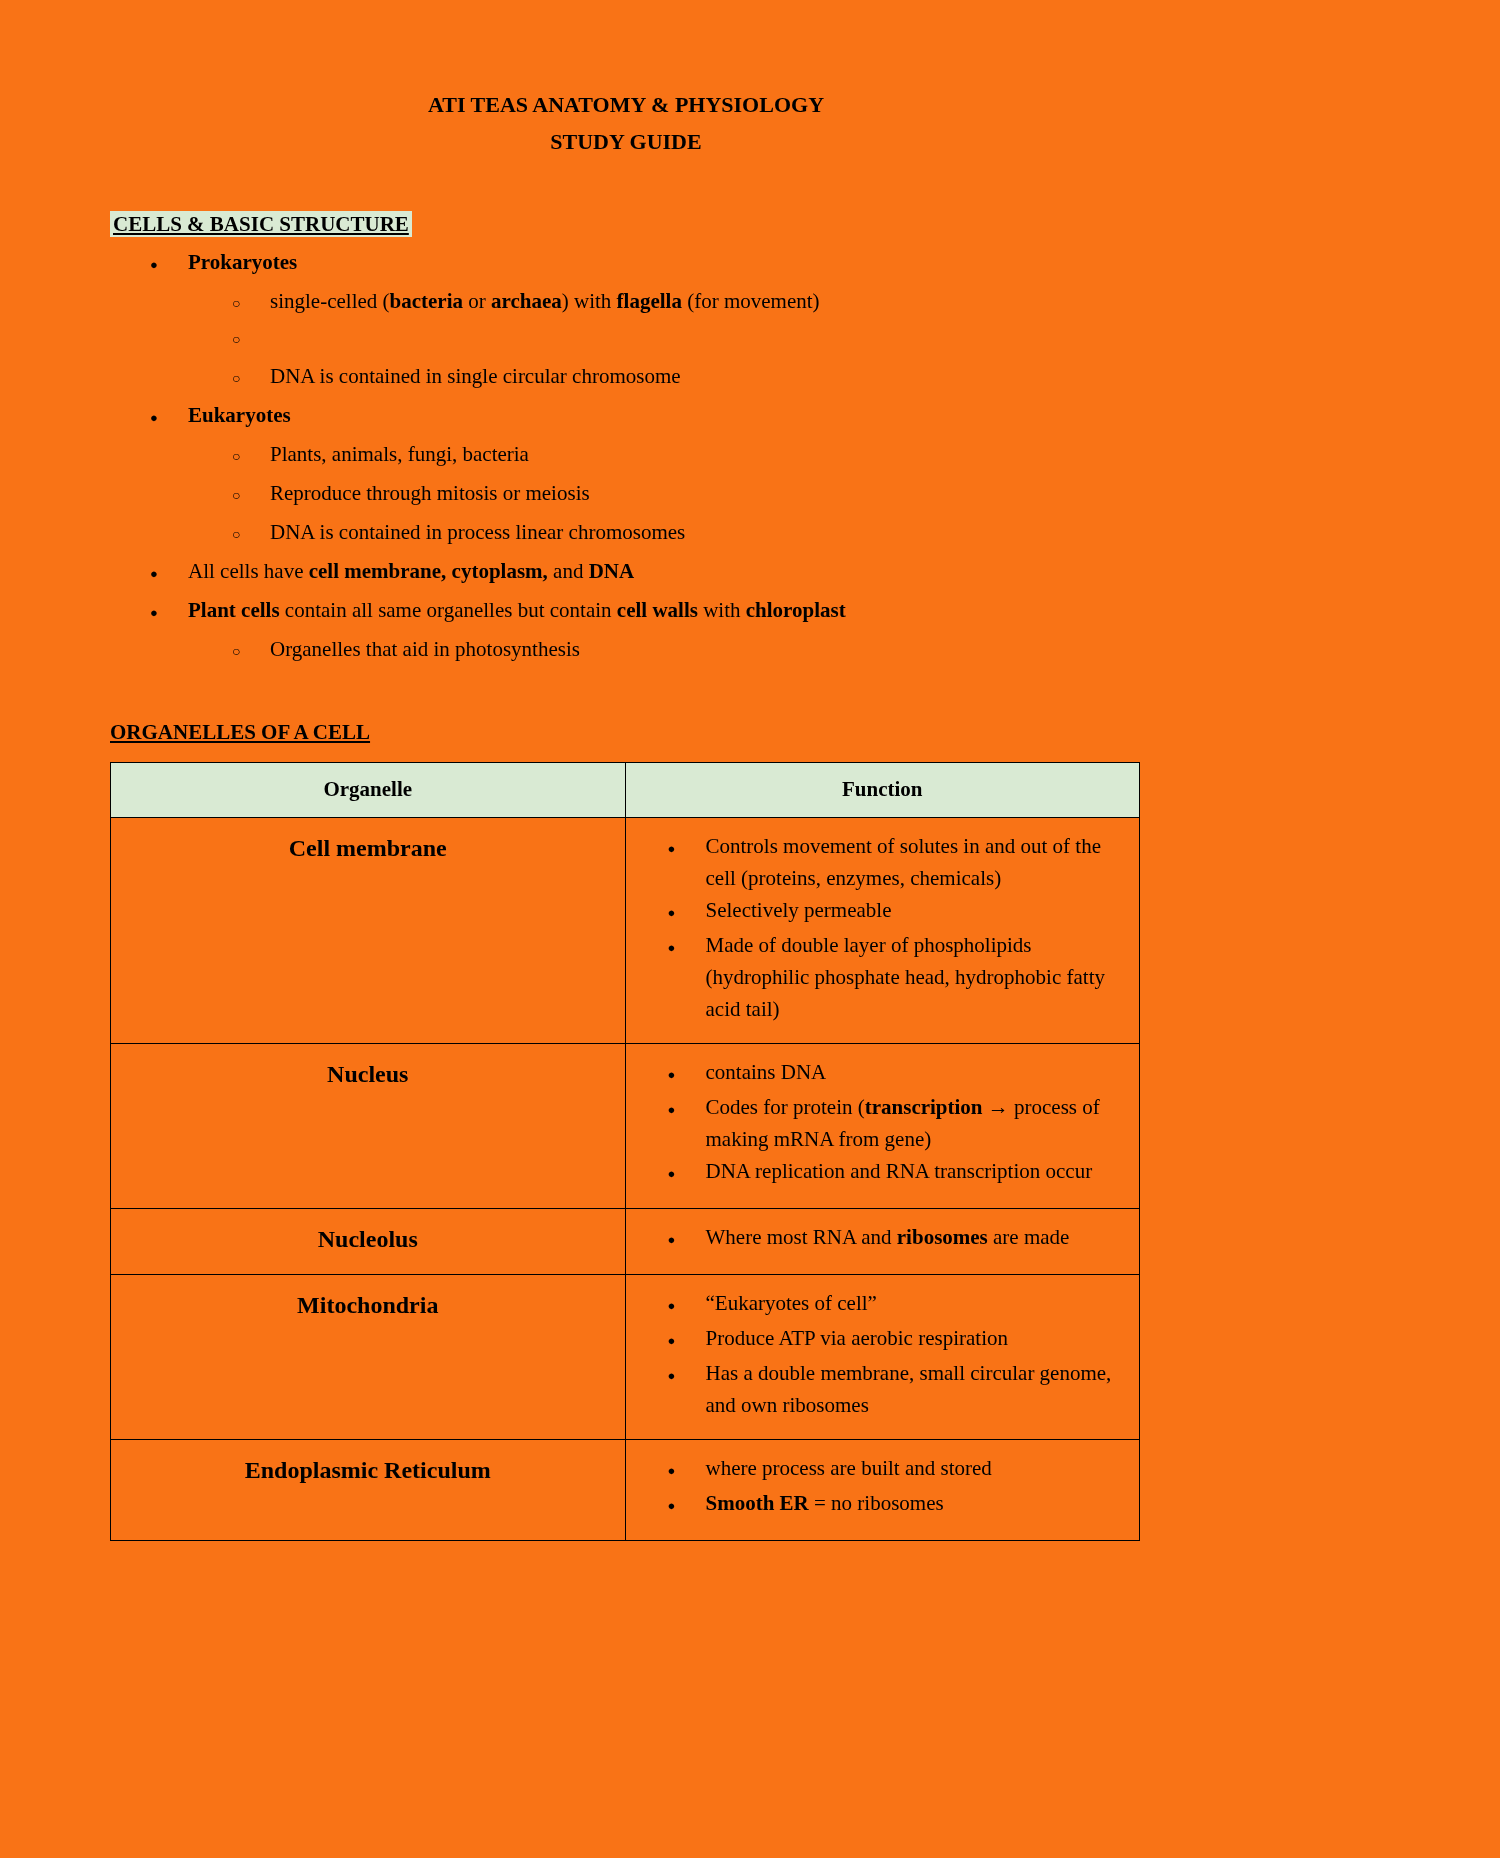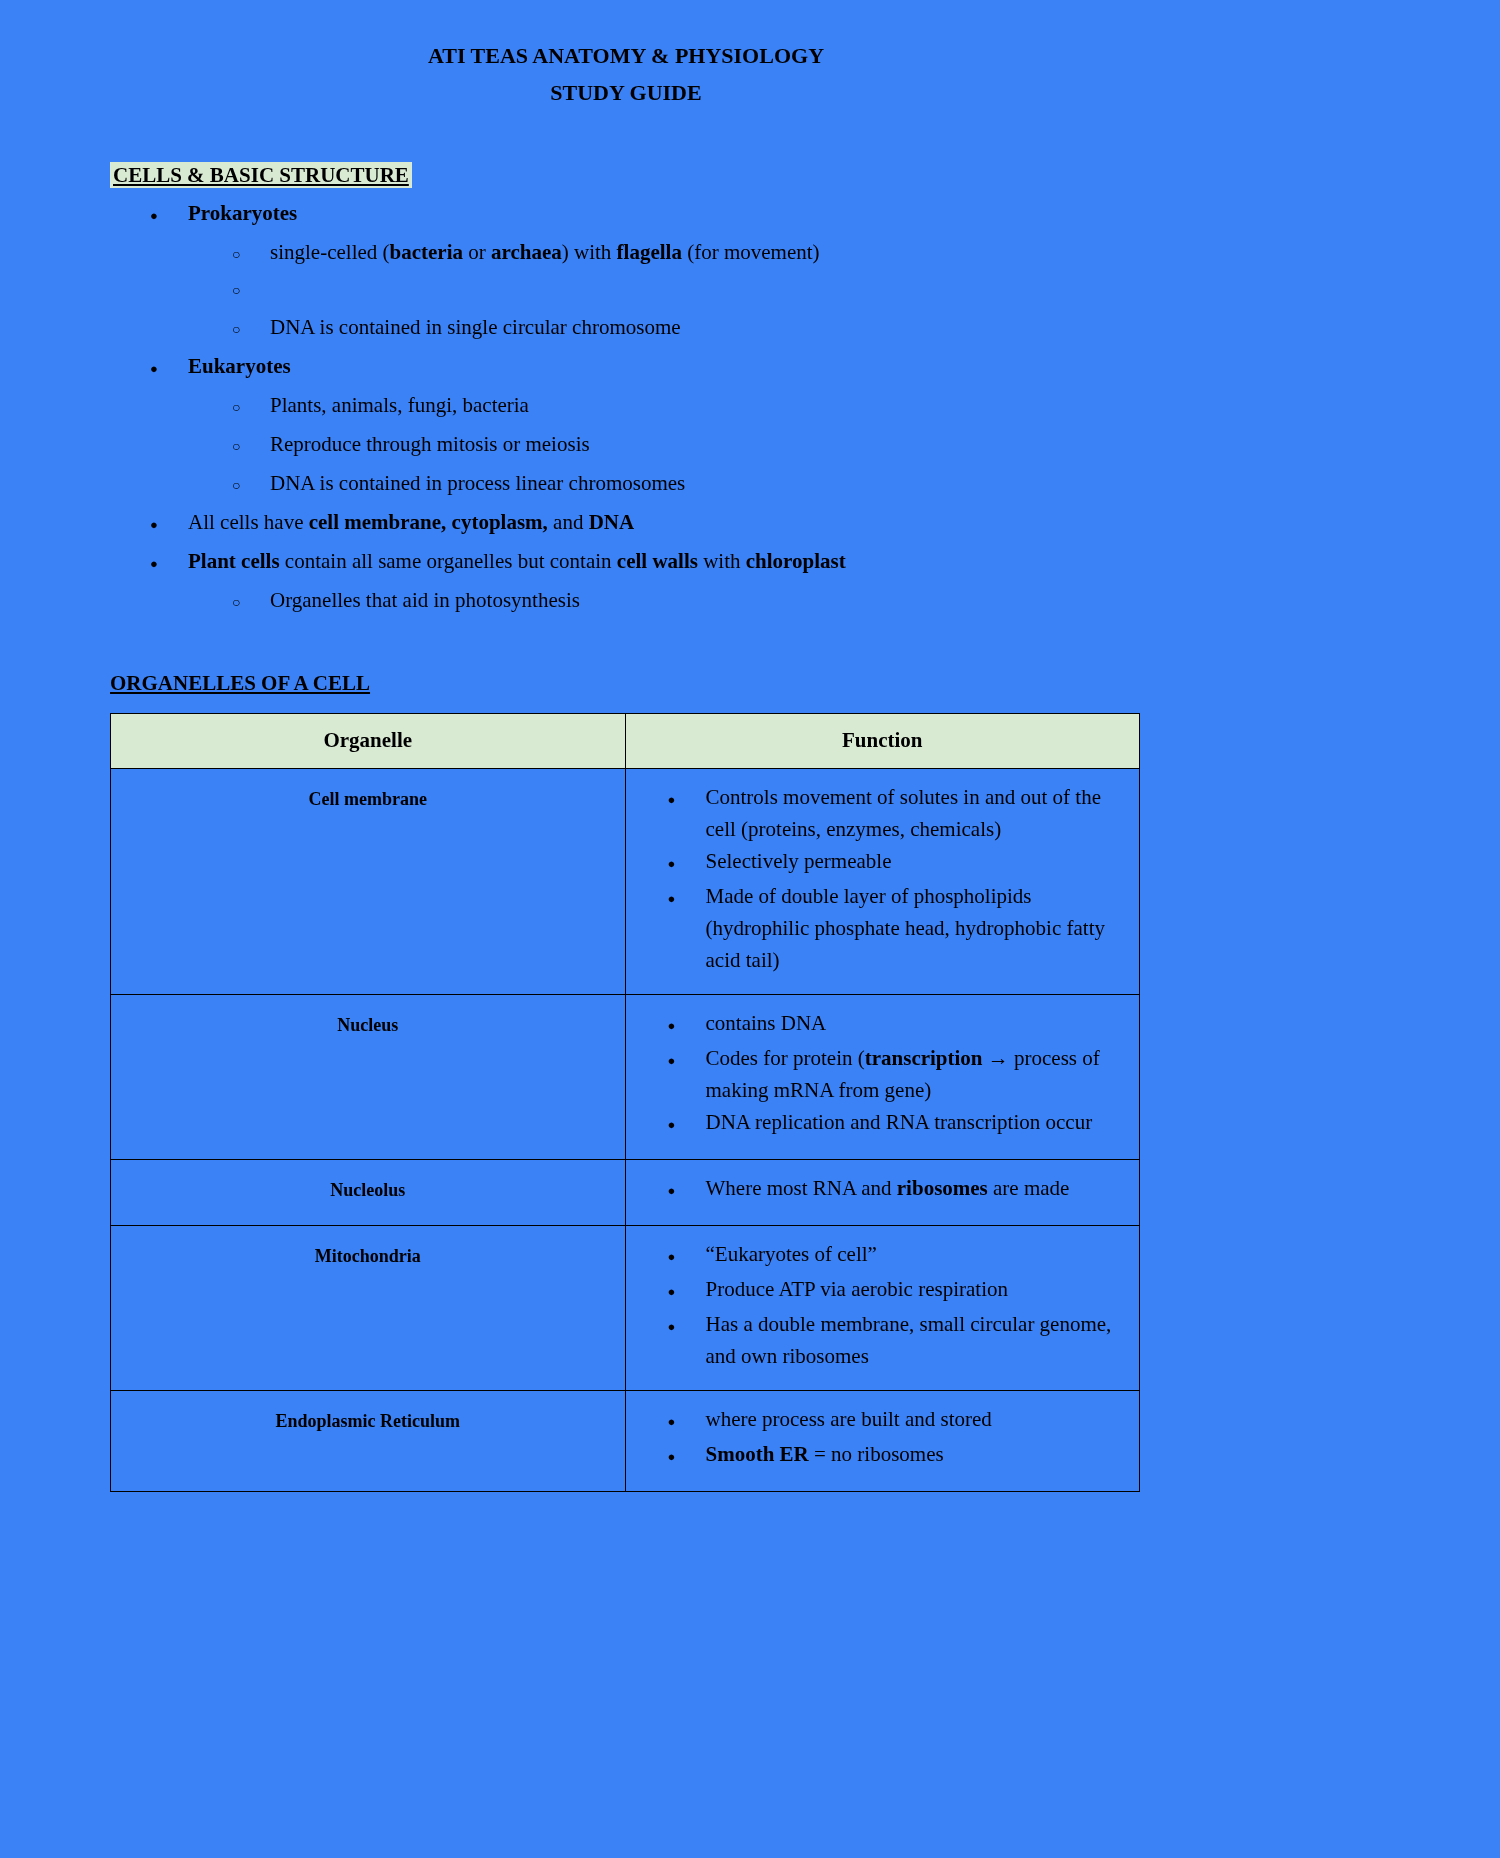--- a/index.html
+++ b/index.html
@@ -5,22 +5,22 @@
   * { box-sizing: border-box; }
   html, body { margin: 0; padding: 0; background: #ffffff; }
   body {
     font-family: "Liberation Serif", "DejaVu Serif", serif;
     color: #000000;
     -webkit-font-smoothing: antialiased;
   }
   .page {
     width: 1500px;
     min-height: 1858px;
-    padding: 37px 0 80px 110px;
-    background: #3b82f6;
+    padding: 86px 0 80px 110px;
+    background: #f97316;
   }
   .content { width: 1032px; }
 
   .doc-title {
     text-align: center;
     font-weight: bold;
     font-size: 22px;
     line-height: 37px;
     margin: 0 0 46px 0;
   }
@@ -66,21 +66,21 @@
     font-weight: bold;
     text-align: center;
     padding: 11px 8px 13px 8px;
     line-height: 30px;
     margin-top: 28px;
   }
   td.organelle-cell {
     width: 50%;
     text-align: center;
     font-weight: bold;
-    font-size: 18px;
+    font-size: 24px;
     line-height: 32px;
     padding: 14px 10px 14px 10px;
   }
   td.function-cell {
     padding: 12px 12px 18px 42px;
   }
   .fn-row {
     display: flex;
     align-items: baseline;
     font-size: 21px;

